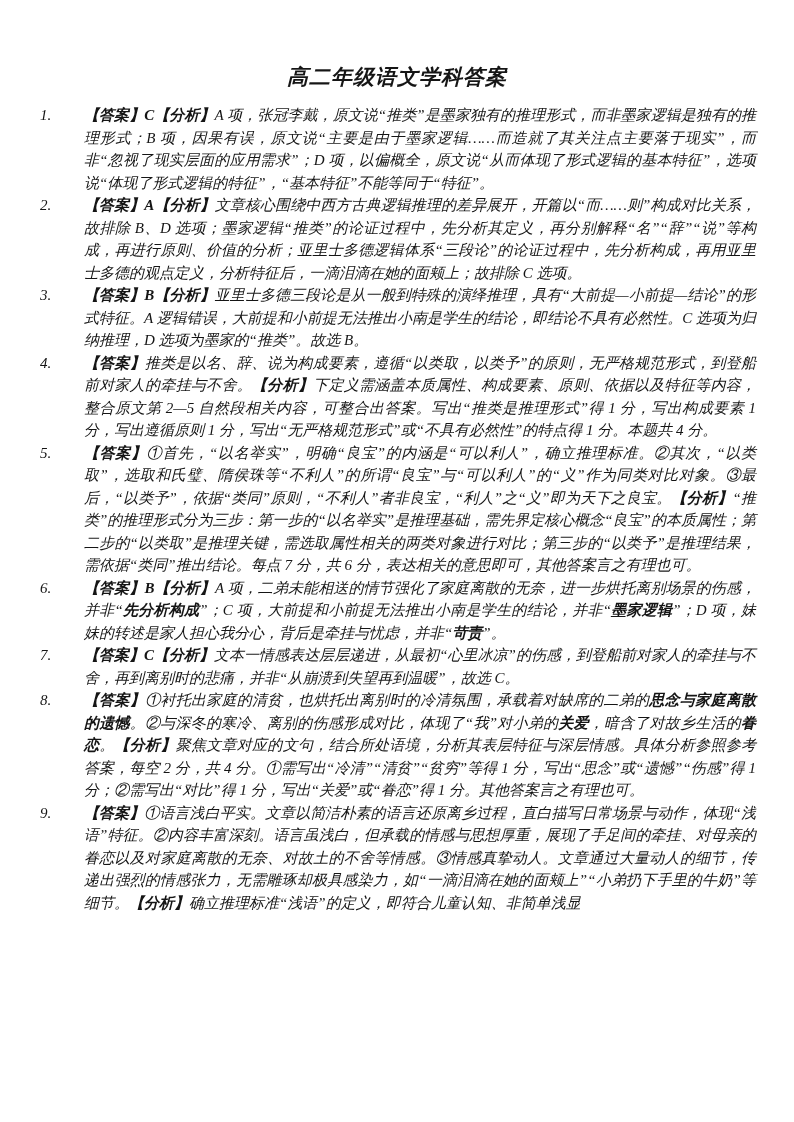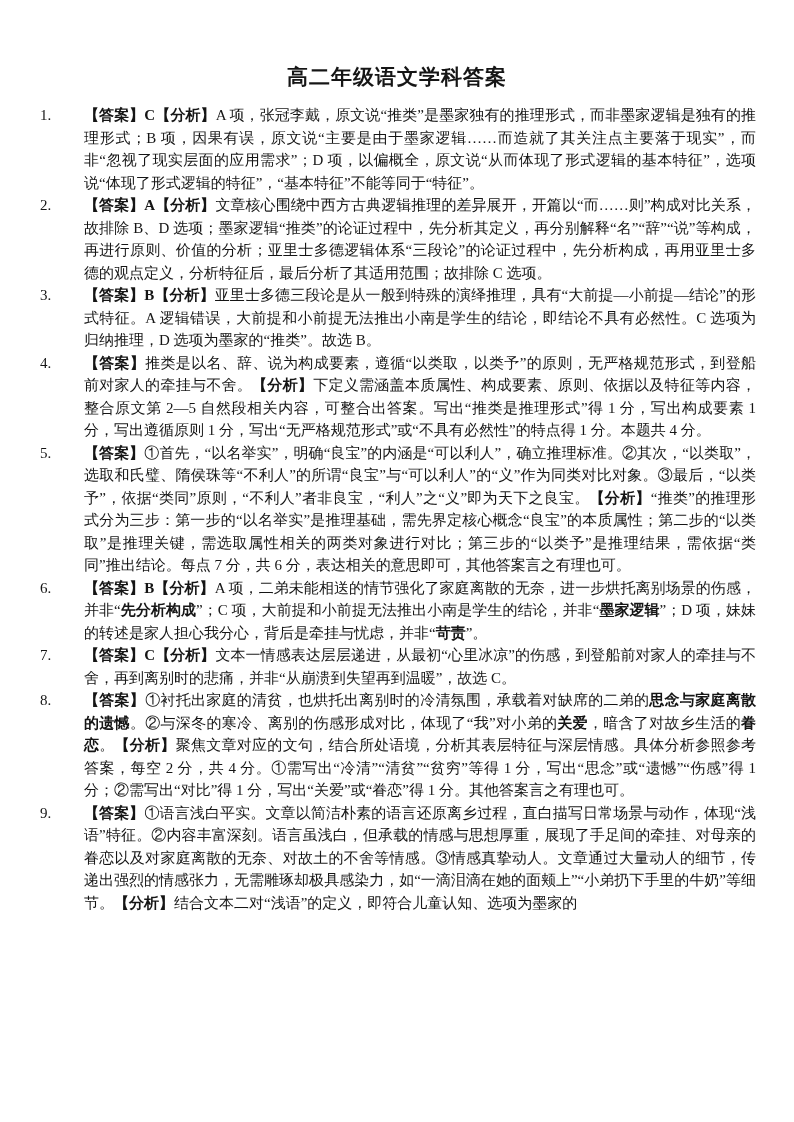--- a/index.html
+++ b/index.html
@@ -12,20 +12,21 @@
     width: 794px;
     height: 1122px;
     box-sizing: border-box;
     background: #ffffff;
     padding: 64px 38px 30px 38px;
     overflow: hidden;
     font-family: "Liberation Serif", "DejaVu Serif", serif;
     color: #151515;
     font-size: 15px;
     line-height: 22.5px;
+    font-style: italic;
   }
   .title {
     text-align: center;
     font-weight: 700;
     font-size: 21px;
     line-height: 26px;
     margin: 0 0 14px 0;
     letter-spacing: 1px;
   }
   .answer-list {
@@ -55,21 +56,21 @@
 
 <div class="page">
   <h1 class="title">高二年级语文学科答案</h1>
   <div class="answer-list">
       <div class="item">
         <span class="num">1.</span>
         <div class="txt"><span class="bold">【答案】C【分析】</span><span>A 项，张冠李戴，原文说“推类”是墨家独有的推理形式，而非墨家逻辑是独有的推理形式；B 项，因果有误，原文说“主要是由于墨家逻辑……而造就了其关注点主要落于现实”，而非“忽视了现实层面的应用需求”；D 项，以偏概全，原文说“从而体现了形式逻辑的基本特征”，选项说“体现了形式逻辑的特征”，“基本特征”不能等同于“特征”。</span></div>
       </div>
       <div class="item">
         <span class="num">2.</span>
-        <div class="txt"><span class="bold">【答案】A【分析】</span><span>文章核心围绕中西方古典逻辑推理的差异展开，开篇以“而……则”构成对比关系，故排除 B、D 选项；墨家逻辑“推类”的论证过程中，先分析其定义，再分别解释“名”“辞”“说”等构成，再进行原则、价值的分析；亚里士多德逻辑体系“三段论”的论证过程中，先分析构成，再用亚里士多德的观点定义，分析特征后，最后分析了其适用范围；故排除 C 选项。</span></div>
+        <div class="txt"><span class="bold">【答案】A【分析】</span><span>文章核心围绕中西方古典逻辑推理的差异展开，开篇以“而……则”构成对比关系，故排除 B、D 选项；墨家逻辑“推类”的论证过程中，先分析其定义，再分别解释“名”“辞”“说”等构成，再进行原则、价值的分析；亚里士多德逻辑体系“三段论”的论证过程中，先分析构成，再用亚里士多德的观点定义，分析特征后，一滴泪滴在她的面颊上；故排除 C 选项。</span></div>
       </div>
       <div class="item">
         <span class="num">3.</span>
         <div class="txt"><span class="bold">【答案】B【分析】</span><span>亚里士多德三段论是从一般到特殊的演绎推理，具有“大前提—小前提—结论”的形式特征。A 逻辑错误，大前提和小前提无法推出小南是学生的结论，即结论不具有必然性。C 选项为归纳推理，D 选项为墨家的“推类”。故选 B。</span></div>
       </div>
       <div class="item">
         <span class="num">4.</span>
         <div class="txt"><span class="bold">【答案】</span><span>推类是以名、辞、说为构成要素，遵循“以类取，以类予”的原则，无严格规范形式，到登船前对家人的牵挂与不舍。</span><span class="bold">【分析】</span><span>下定义需涵盖本质属性、构成要素、原则、依据以及特征等内容，整合原文第 2—5 自然段相关内容，可整合出答案。写出“推类是推理形式”得 1 分，写出构成要素 1 分，写出遵循原则 1 分，写出“无严格规范形式”或“不具有必然性”的特点得 1 分。本题共 4 分。</span></div>
       </div>
       <div class="item">
@@ -83,16 +84,16 @@
       <div class="item">
         <span class="num">7.</span>
         <div class="txt"><span class="bold">【答案】C【分析】</span><span>文本一情感表达层层递进，从最初“心里冰凉”的伤感，到登船前对家人的牵挂与不舍，再到离别时的悲痛，并非“从崩溃到失望再到温暖”，故选 C。</span></div>
       </div>
       <div class="item">
         <span class="num">8.</span>
         <div class="txt"><span class="bold">【答案】</span><span>①衬托出家庭的清贫，也烘托出离别时的冷清氛围，承载着对缺席的二弟的</span><span class="bold">思念与家庭离散的遗憾</span><span>。②与深冬的寒冷、离别的伤感形成对比，体现了“我”对小弟的</span><span class="bold">关爱</span><span>，暗含了对故乡生活的</span><span class="bold">眷恋</span><span>。</span><span class="bold">【分析】</span><span>聚焦文章对应的文句，结合所处语境，分析其表层特征与深层情感。具体分析参照参考答案，每空 2 分，共 4 分。①需写出“冷清”“清贫”“贫穷”等得 1 分，写出“思念”或“遗憾”“伤感”得 1 分；②需写出“对比”得 1 分，写出“关爱”或“眷恋”得 1 分。其他答案言之有理也可。</span></div>
       </div>
       <div class="item">
         <span class="num">9.</span>
-        <div class="txt"><span class="bold">【答案】</span><span>①语言浅白平实。文章以简洁朴素的语言还原离乡过程，直白描写日常场景与动作，体现“浅语”特征。②内容丰富深刻。语言虽浅白，但承载的情感与思想厚重，展现了手足间的牵挂、对母亲的眷恋以及对家庭离散的无奈、对故土的不舍等情感。③情感真挚动人。文章通过大量动人的细节，传递出强烈的情感张力，无需雕琢却极具感染力，如“一滴泪滴在她的面颊上”“小弟扔下手里的牛奶”等细节。</span><span class="bold">【分析】</span><span>结合文本二对“浅语”的定义，即符合儿童认知、选项为墨家的</span></div>
+        <div class="txt"><span class="bold">【答案】</span><span>①语言浅白平实。文章以简洁朴素的语言还原离乡过程，直白描写日常场景与动作，体现“浅语”特征。②内容丰富深刻。语言虽浅白，但承载的情感与思想厚重，展现了手足间的牵挂、对母亲的眷恋以及对家庭离散的无奈、对故土的不舍等情感。③情感真挚动人。文章通过大量动人的细节，传递出强烈的情感张力，无需雕琢却极具感染力，如“一滴泪滴在她的面颊上”“小弟扔下手里的牛奶”等细节。</span><span class="bold">【分析】</span><span>确立推理标准“浅语”的定义，即符合儿童认知、非简单浅显</span></div>
       </div>
     </div>
 </div>
 
 </body></html>

